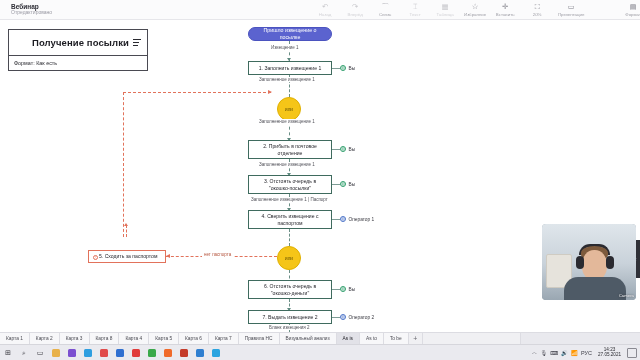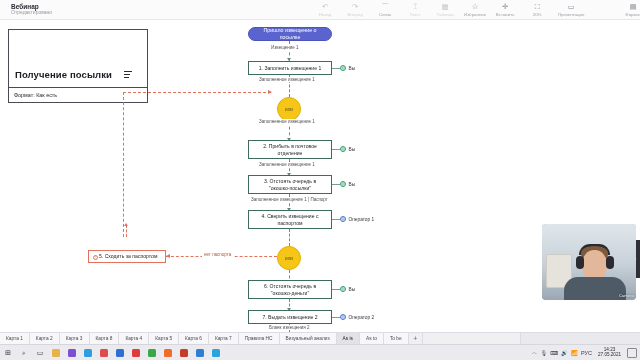--- a/index.html
+++ b/index.html
@@ -49,22 +49,22 @@
     position: absolute; left: 0; top: 20px; width: 640px; height: 312px;
     background: #ffffff; overflow: hidden;
   }
 
   
   #title-card {
     position: absolute; left: 8px; top: 9px; width: 140px;
     border: 1px solid #4a4a52; background: #fff;
   }
   #title-card .tc-main {
-    height: 26px; display: flex; align-items: center; justify-content: flex-start;
-    border-bottom: 1px solid #4a4a52; gap: 12px; padding: 0 6px; margin-top: 32px;
+    height: 26px; display: flex; align-items: center; justify-content: flex-end;
+    border-bottom: 1px solid #4a4a52; gap: 4px; padding: 0 6px;
   }
   #title-card .tc-main .txt { font-size: 9.5px; font-weight: bold; color: #1c1c22; letter-spacing: .1px; }
   .burger { width: 8px; display: flex; flex-direction: column; gap: 1.5px; }
   .burger i { height: 1.2px; background: #2a2a30; display: block; }
   .burger i:nth-child(1) { width: 100%; }
   .burger i:nth-child(2) { width: 80%; }
   .burger i:nth-child(3) { width: 60%; }
   #title-card .tc-sub { height: 14px; display: flex; align-items: center; padding-left: 5px; }
   #title-card .tc-sub .txt { font-size: 5.4px; color: #2a2a30; }
 

